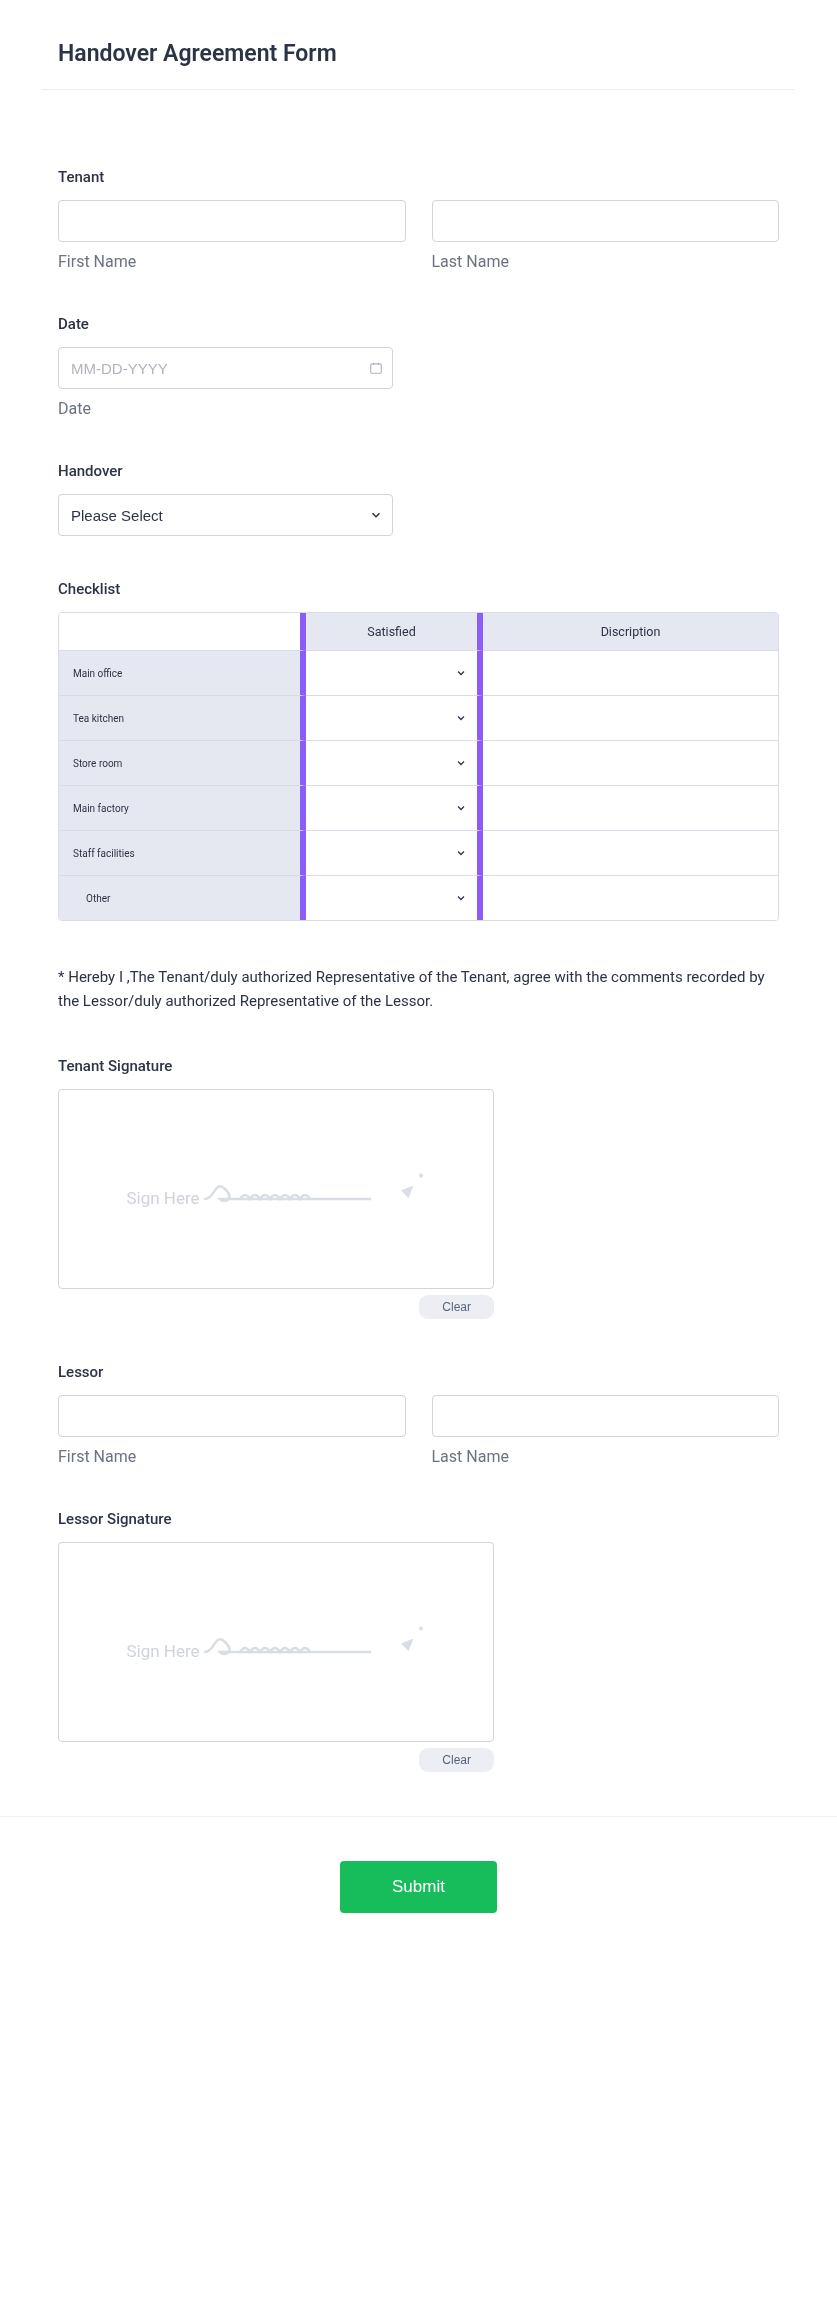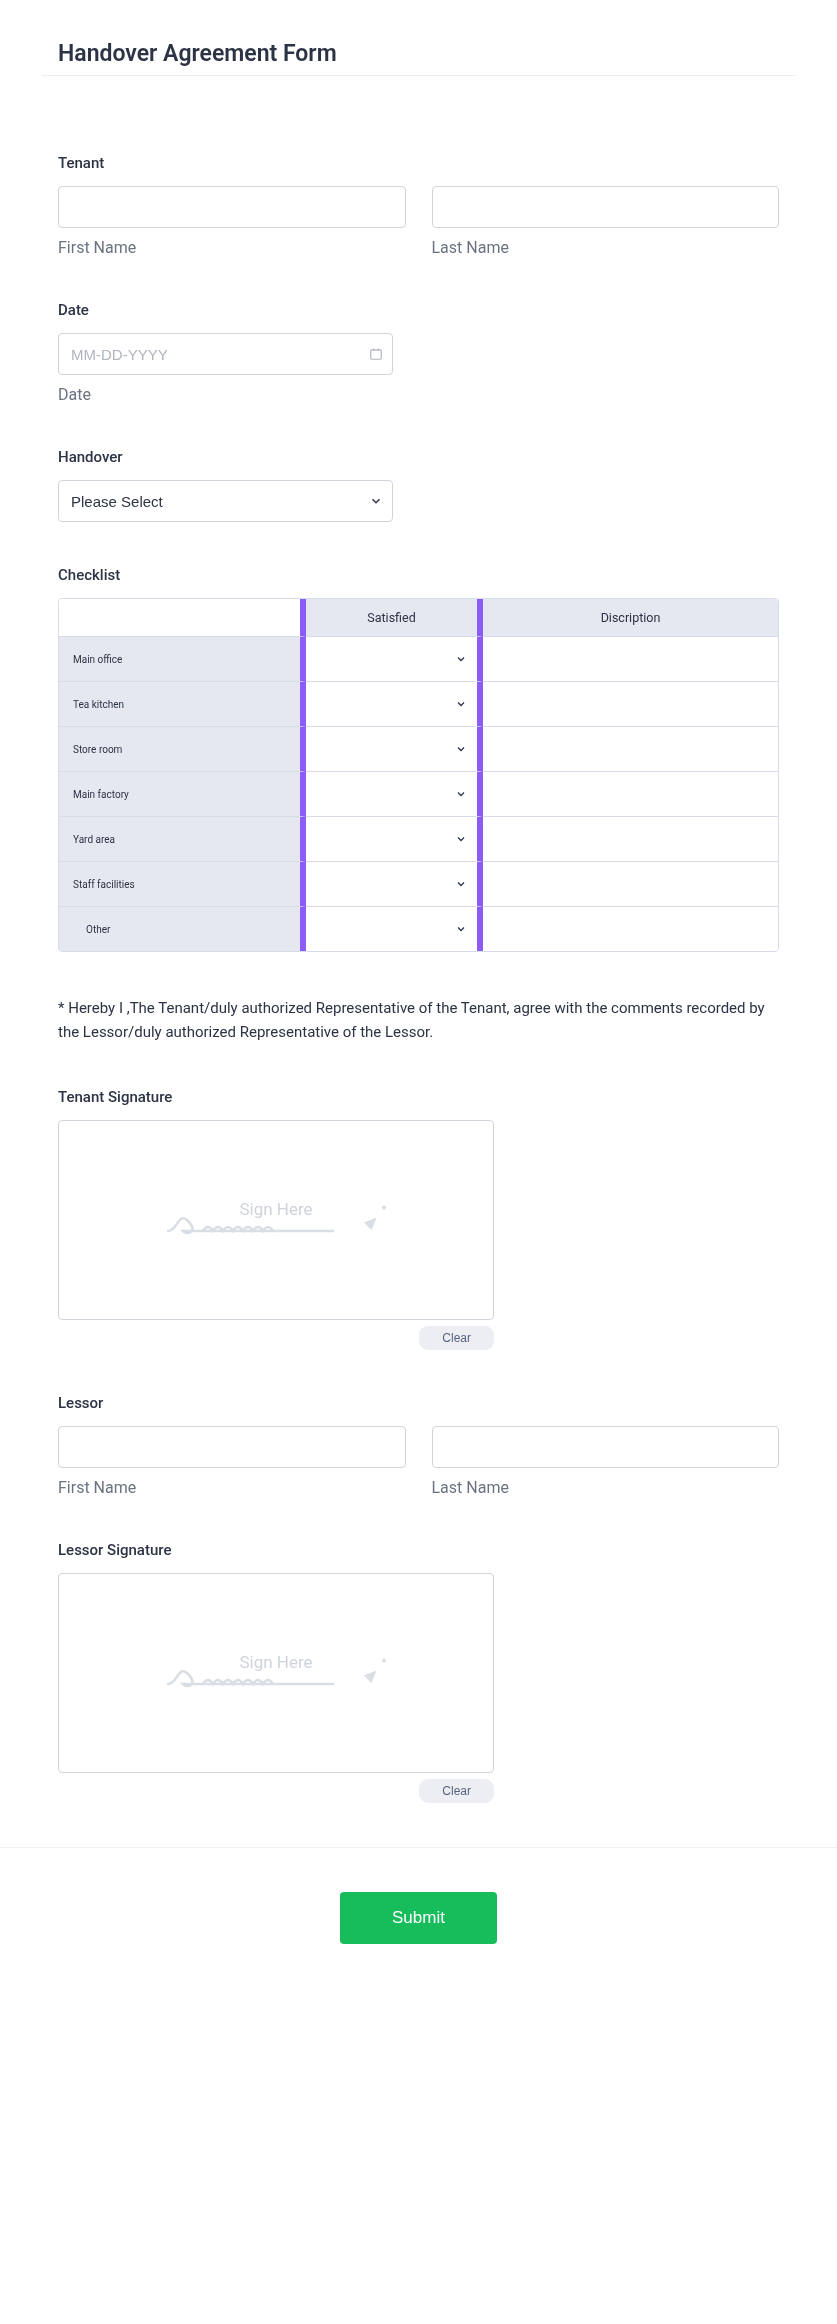--- a/index.html
+++ b/index.html
@@ -1,19 +1,19 @@
 <!DOCTYPE html>
 <html><head>
   <meta charset="utf-8">
   <style>
     * { box-sizing: border-box; margin: 0; padding: 0; }
     body { font-family: -apple-system, BlinkMacSystemFont, "Segoe UI", Roboto, Helvetica, Arial, sans-serif; background: #fff; color: #2c3345; width: 837px; }
     .wrap { width: 837px; padding: 0 0 60px 0; }
     .inner { padding: 40px 58px 0 58px; }
-    h1 { font-size: 23px; font-weight: 600; color: #2c3345; margin-bottom: 8px; padding: 0 58px; padding-top: 40px; }
+    h1 { font-size: 23px; font-weight: 600; color: #2c3345; margin-bottom: 22px; padding: 0 58px; padding-top: 40px; }
     .hr { border: none; border-top: 1px solid #eee; margin: 0 42px 38px 42px; }
     .section { margin-bottom: 44px; }
     .label { font-size: 15px; font-weight: 500; color: #2c3345; margin-bottom: 14px; display: block; }
     .row { display: flex; gap: 26px; }
     .col { flex: 1; }
     input[type="text"], .input-like { width: 100%; height: 42px; border: 1px solid #d1d5db; border-radius: 4px; padding: 0 12px; font-size: 15px; color: #2c3345; background: #fff; }
     .sub { font-size: 16px; color: #6b7280; margin-top: 10px; }
     .small-col { width: 335px; }
     .select { position: relative; }
     .select input { padding-right: 30px; }
@@ -32,21 +32,21 @@
     .c3 { flex: 1; background: #fff; position: relative; }
     .t-head { }
     .t-head .c1 { background: #e5e8f0; }
     .t-head .c2, .t-head .c3 { background: #e5e8f0; font-size: 12.5px; color: #2c3345; justify-content: center; display:flex; align-items: center; padding: 11px 0; }
     .hc1-empty { background: #fff !important; }
     .c2 .sat-sel { width: 100%; height: 100%; padding-right:10px; display:flex; align-items:center; justify-content:flex-end; min-height: 44px; }
     .c3 input { border:0; width:100%; height:100%; padding:0 10px; }
 
     .para { font-size: 15px; color: #2c3345; line-height: 1.6; }
     .sig-box { width: 436px; height: 200px; border: 1px solid #d1d5db; border-radius: 4px; background: #fff; display:flex; align-items:center; justify-content:center; color:#cfd3db; position:relative; }
-    .sig-inner { display:flex; flex-direction: column; align-items:center; }
+    .sig-inner { display:flex; flex-direction: row; align-items:center; }
     .sig-text { font-size: 17px; color:#cfd3db; margin-bottom: -18px; z-index:1; }
     .sig-row { display:flex; align-items:flex-end; gap:4px; }
     .clear-row { width: 436px; display:flex; justify-content:flex-end; margin-top: 6px; }
     .clear-btn { font-size: 12px; color:#57647e; background:#edeef3; border:0; border-radius:9px; padding: 5px 23px; cursor:pointer; }
 
     .submit-wrap { display:flex; justify-content:center; margin-top:40px; border-top:1px solid #f0f0f0; padding-top:44px; }
     .submit { background:#18bd5b; color:#fff; border:0; border-radius:4px; font-size:17px; font-weight:500; padding: 16px 52px; cursor:pointer; }
     svg { display:block; }
   </style>
 </head>
@@ -155,33 +155,20 @@
                 <span>
                   <svg width="12" height="12" viewBox="0 0 24 24" fill="none" stroke="currentColor" stroke-width="2.5">
                     <polyline points="6 9 12 15 18 9"></polyline>
                   </svg>
                 </span>
               </div>
             </div>
             <div class="c3"><input type="text" style=""></div>
           </div>
         <div class="t-row">
-            <div class="c1">Yard area</div>
-            <div class="c2">
-              <div class="sat-sel">
-                <span>
-                  <svg width="12" height="12" viewBox="0 0 24 24" fill="none" stroke="currentColor" stroke-width="2.5">
-                    <polyline points="6 9 12 15 18 9"></polyline>
-                  </svg>
-                </span>
-              </div>
-            </div>
-            <div class="c3"><input type="text" style=""></div>
-          </div>
-        <div class="t-row">
             <div class="c1">Staff facilities</div>
             <div class="c2">
               <div class="sat-sel">
                 <span>
                   <svg width="12" height="12" viewBox="0 0 24 24" fill="none" stroke="currentColor" stroke-width="2.5">
                     <polyline points="6 9 12 15 18 9"></polyline>
                   </svg>
                 </span>
               </div>
             </div>

